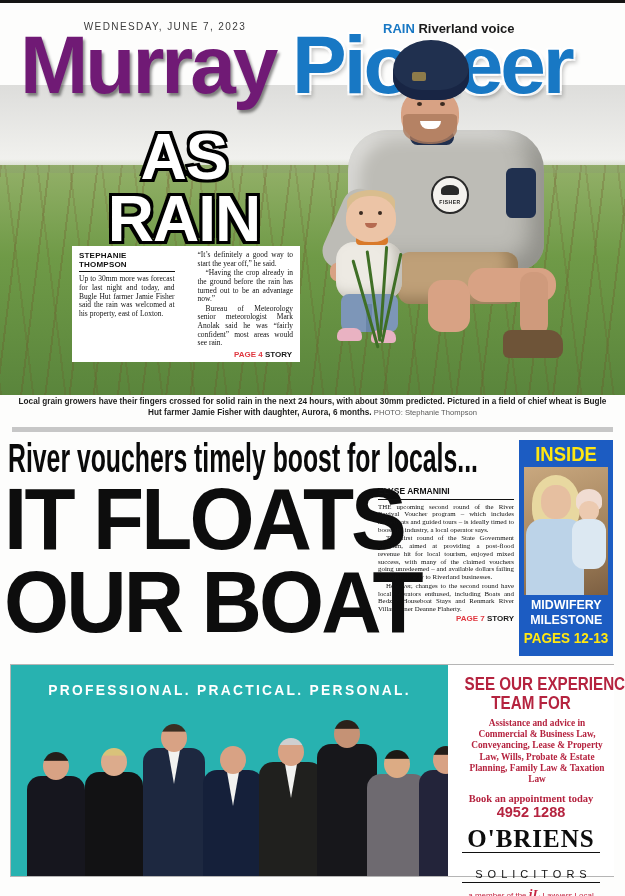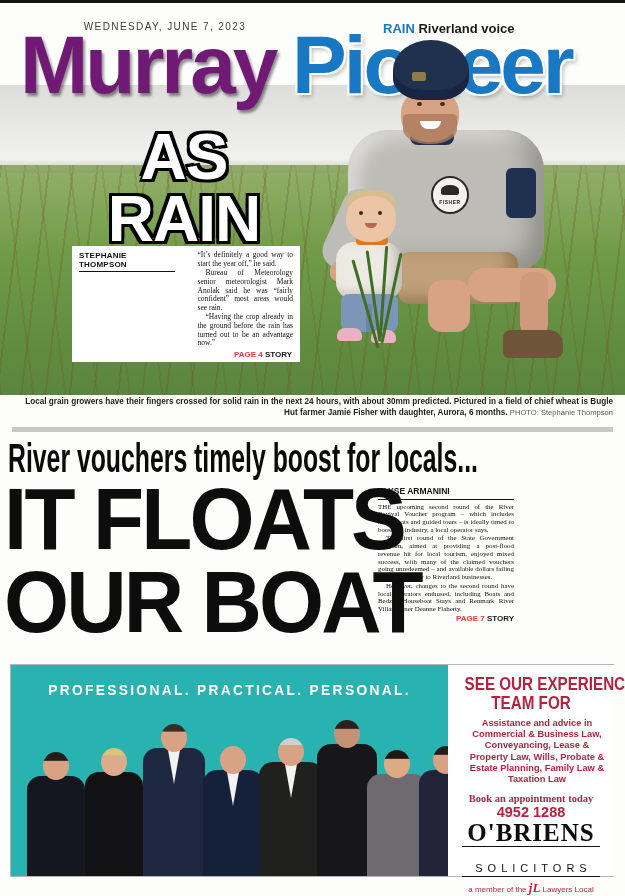--- a/index.html
+++ b/index.html
@@ -97,21 +97,21 @@
     font-family:"Liberation Serif", serif; font-size:7.5px; line-height:1.15;
     text-align:justify; color:#111; }
   .storycol { width:50%; }
   .byline1 { font-family:"Liberation Sans", sans-serif; font-weight:bold; font-size:8px;
     letter-spacing:.2px; border-bottom:1.6px solid #111; padding-bottom:2px; margin-bottom:3px;
     text-align:left; }
   .storybox p + p { text-indent:8px; margin-top:1px; }
   .pageref { position:absolute; right:8px; bottom:3px; font-family:"Liberation Sans", sans-serif;
     font-weight:bold; font-size:8px; color:#1a1a1a; }
   .pageref .red { color:#e03840; }
-  .caption { left:12px; top:397px; width:601px; text-align:right; z-index:4;
+  .caption { left:12px; top:397px; width:601px; text-align:center; z-index:4;
     font-size:8.2px; font-weight:bold; color:#1d1d1d; line-height:1.3; }
   .caption .credit { font-weight:normal; color:#5a5a5a; font-size:7.6px; }
   .divider { left:12px; top:427px; width:601px; height:5px; background:#c7c7c7; }
 
   
   .kicker { left:8px; top:436px; font-size:40px; font-weight:bold; color:#0a0a0a;
     white-space:nowrap; transform:scaleX(.62); transform-origin:left top; }
   .bighead { left:4px; top:478px; font-weight:bold; font-size:88px; line-height:.94;
     letter-spacing:-3px; color:#0d0d0d; transform:scaleX(.95); transform-origin:left top; }
   .story2 { left:378px; top:487px; width:136px; font-family:"Liberation Serif", serif;
@@ -163,25 +163,25 @@
   .p4 { left:192px; width:60px; height:130px; } .p4 .p-head { background:#d8a284; } .p4 .p-body { background:#15203a; }
   .p5 { left:248px; width:64px; height:138px; } .p5 .p-head { background:linear-gradient(#cfcfcf 24%,#d8a284 26%); } .p5 .p-body { background:#20201e; }
   .p6 { left:306px; width:60px; height:156px; } .p6 .p-head { background:linear-gradient(#2a211a 30%,#c59275 32%); } .p6 .p-body { background:#17171b; }
   .p7 { left:356px; width:60px; height:126px; } .p7 .p-head { background:linear-gradient(#1c1914 30%,#dcab84 32%); } .p7 .p-body { background:#6e6a70; }
   .p8 { left:408px; width:54px; height:130px; } .p8 .p-head { background:linear-gradient(#241e1a 30%,#d8a284 32%); } .p8 .p-body { background:#23243a; }
   .ad-right { position:absolute; left:437px; top:0; width:166px; height:211px; background:#fff;
     text-align:center; padding-top:9px; }
   .ad-head { color:#b5233f; font-weight:bold; font-size:19px; line-height:1.02; white-space:nowrap;
     transform:scaleX(.8); }
   .ad-services { color:#b5233f; font-weight:bold; font-size:9.3px; line-height:1.22;
-    padding:5px 7px 0 19px; }
+    padding:5px 7px 0 19px;font-family:Liberation Serif, serif; }
   .ad-book { color:#b5233f; font-weight:bold; font-size:10.5px; margin-top:7px;font-family:Liberation Serif, serif; }
   .ad-phone { color:#b5233f; font-weight:bold; font-size:14.5px; }
   .firm-name { font-family:"Liberation Serif", serif; color:#0d0d0d; font-weight:bold;
-    font-size:25px; letter-spacing:1px; line-height:1; }
+    font-size:25px; letter-spacing:1px; margin-top:6px; line-height:1; }
   .firm-type { display:block; margin:1px 14px 0 14px; padding:15px 0 2px 5px; font-size:11px;
     letter-spacing:5px; color:#111; border-top:1.6px solid #111; border-bottom:1.6px solid #111; }
   .member { color:#c52340; font-size:8px; margin-top:3px; }
   .member .jl { font-family:"Liberation Serif", serif; font-style:italic; font-weight:bold;
     font-size:13px; }
   .ad-address { color:#3a3a3a; font-weight:bold; font-size:8.3px; line-height:1.35; margin-top:4px; }
 </style>
 </head>
 <body>
 
@@ -239,25 +239,26 @@
   <div class="abs fig sprig s3"></div>
   <div class="abs fig sprig s4"></div>
 
   <div class="abs headline1">
     <div>AS RAIN</div>
   </div>
 
   <div class="abs storybox">
     <div class="storycol">
       <div class="byline1">STEPHANIE THOMPSON</div>
+      <p>Up to 30mm more was forecast for last night and today, and Bugle Hut farmer Jamie Fisher said the rain was welcomed at his property, east of Loxton.</p>
     </div>
     <div class="storycol">
       <p>“It’s definitely a good way to start the year off,” he said.</p>
+      <p>“Having the crop already in the ground before the rain has turned out to be an advantage now.”</p>
       <p>Bureau of Meteorology senior meteorologist Mark Anolak said he was “fairly confident” most areas would see rain.</p>
-      <p>“Having the crop already in the ground before the rain has turned out to be an advantage now.”</p>
     </div>
     <div class="pageref">
       <span class="red">PAGE 4</span>
       <span>STORY</span>
     </div>
   </div>
 
   <div class="abs caption">
     <span>Local grain growers have their fingers crossed for solid rain in the next 24 hours, with about 30mm predicted. Pictured in a field of chief wheat is Bugle Hut farmer Jamie Fisher with daughter, Aurora, 6 months.</span>
     <span class="credit">PHOTO: Stephanie Thompson</span>
@@ -274,20 +275,36 @@
     <div class="byline2">ELYSE ARMANINI</div>
     <p>THE upcoming second round of the River Revival Voucher program – which includes houseboats and guided tours – is ideally timed to boost the industry, a local operator says.</p>
     <p>The first round of the State Government program, aimed at providing a post-flood revenue hit for local tourism, enjoyed mixed success, with many of the claimed vouchers going unredeemed – and available dollars failing to find their way to Riverland businesses.</p>
     <p>However, changes to the second round have local operators enthused, including Boats and Bedzzz Houseboat Stays and Renmark River Villas owner Deanne Flaherty.</p>
     <div class="pageref2">
       <span class="red">PAGE 7</span>
       <span>STORY</span>
     </div>
   </div>
 
+  <aside class="abs inside">
+    <div class="inside-label">INSIDE</div>
+    <div class="inside-photo">
+      <div class="ip-hair"></div>
+      <div class="ip-face"></div>
+      <div class="ip-shirt"></div>
+      <div class="ip-baby-hat"></div>
+      <div class="ip-baby-face"></div>
+      <div class="ip-baby-body"></div>
+    </div>
+    <div class="inside-title">
+      <div>MIDWIFERY</div>
+      <div>MILESTONE</div>
+    </div>
+    <div class="inside-pages">PAGES 12-13</div>
+  </aside>
 
   <div class="abs advert">
     <div class="ad-left">
       <div class="slogan">PROFESSIONAL. PRACTICAL. PERSONAL.</div>
       <div class="person p1">
           <i class="p-body"></i>
           <i class="p-head"></i>
         </div>
       <div class="person p2">
           <i class="p-body"></i>

